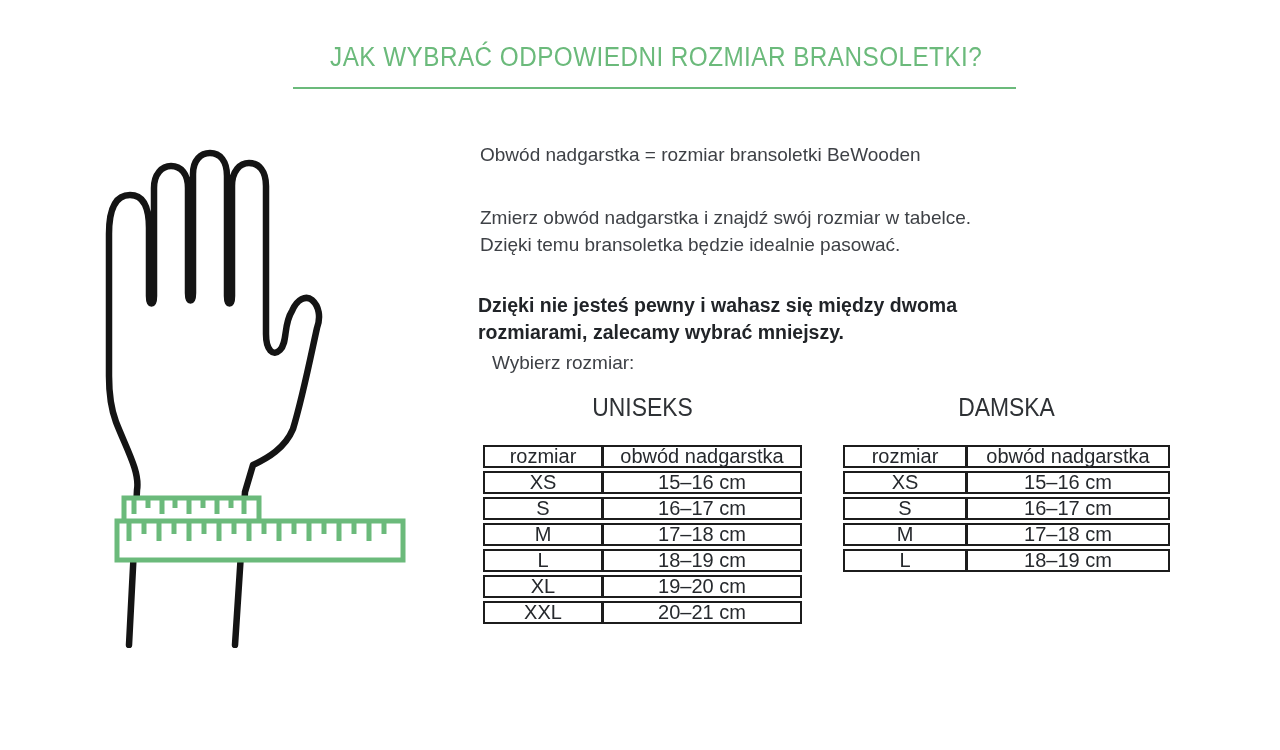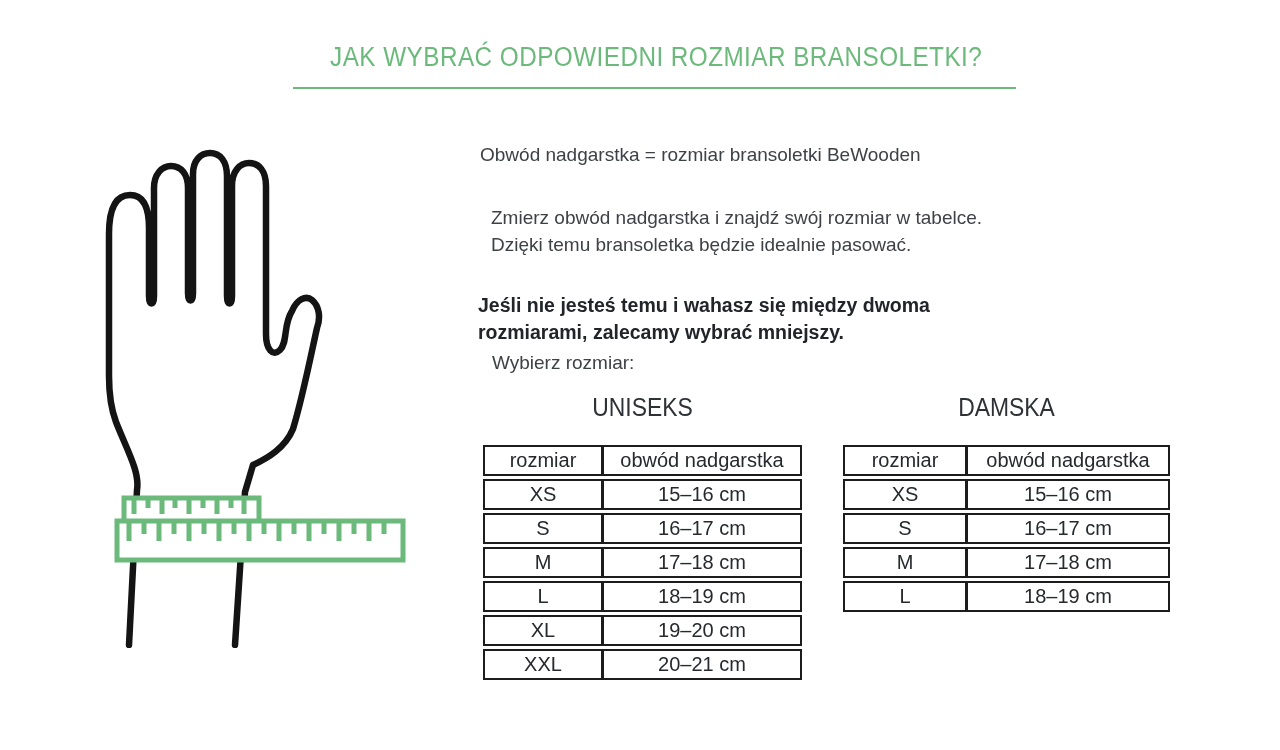--- a/index.html
+++ b/index.html
@@ -26,38 +26,38 @@
     color:var(--green);
     transform:scaleX(.9);
     white-space:nowrap;
   }
   #title-divider{
     left:293px;top:87px;width:723px;height:2px;
     background:var(--green);
   }
 
   #headline{left:480px;top:144px;font-size:19px;color:var(--text);white-space:nowrap}
-  #measure-paragraph{left:491px;top:204px;font-size:19px;line-height:27px;color:var(--text);white-space:nowrap}
+  #measure-paragraph{left:480px;top:204px;font-size:19px;line-height:27px;color:var(--text);white-space:nowrap}
   #bold-note{left:478px;top:292px;font-size:19.5px;line-height:27px;font-weight:700;color:var(--text-dark);white-space:nowrap}
   #choose-size-label{left:492px;top:352px;font-size:19px;color:var(--text)}
 
   .table-title{
     top:392px;text-align:center;
     font-size:26px;color:var(--heading);
     transform:scaleX(.88);white-space:nowrap;
   }
   #uniseks-title{left:483px;width:319px}
   #damska-title{left:843px;width:327px}
 
   .size-table{top:445px}
   #table-0{left:483px;width:319px}
   #table-1{left:843px;width:327px}
 
   .trow{
-    display:flex;height:31px;margin-bottom:3px;
+    display:flex;height:23px;margin-bottom:3px;
     border:2px solid var(--border);background:#fff;
   }
   .tcell{
     display:flex;align-items:center;justify-content:center;
     font-size:20px;color:var(--table-text);white-space:nowrap;
   }
   #table-0 .c0{width:116px}
   #table-1 .c0{width:120px}
   .size-table .c1{flex:1;border-left:3px solid var(--border)}
 
@@ -114,21 +114,21 @@
 </svg>
 
 <div class="abs" id="headline">Obwód nadgarstka = rozmiar bransoletki BeWooden</div>
 
 <div class="abs" id="measure-paragraph">
   <div>Zmierz obwód nadgarstka i znajdź swój rozmiar w tabelce.</div>
   <div>Dzięki temu bransoletka będzie idealnie pasować.</div>
 </div>
 
 <div class="abs" id="bold-note">
-  <div>Jeśli nie jesteś temu i wahasz się między dwoma</div>
+  <div>Dzięki nie jesteś pewny i wahasz się między dwoma</div>
   <div>rozmiarami, zalecamy wybrać mniejszy.</div>
 </div>
 
 <div class="abs" id="choose-size-label">Wybierz rozmiar:</div>
 
 <div class="abs table-title" id="uniseks-title">UNISEKS</div>
 <div class="abs table-title" id="damska-title">DAMSKA</div>
 
 <div class="abs size-table" id="table-0">
     <div class="trow">

